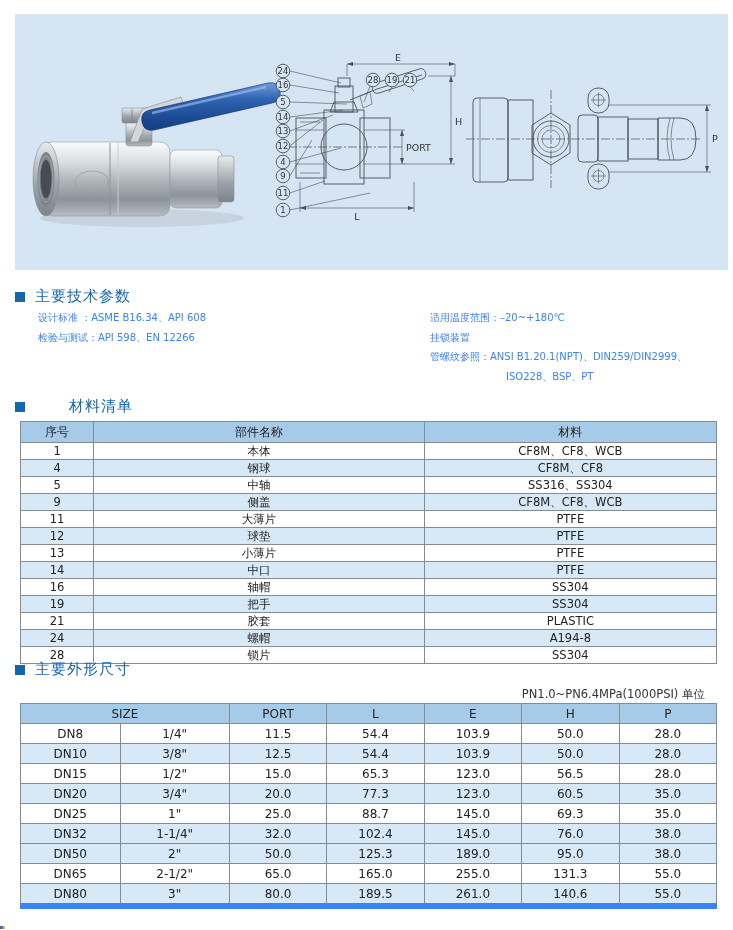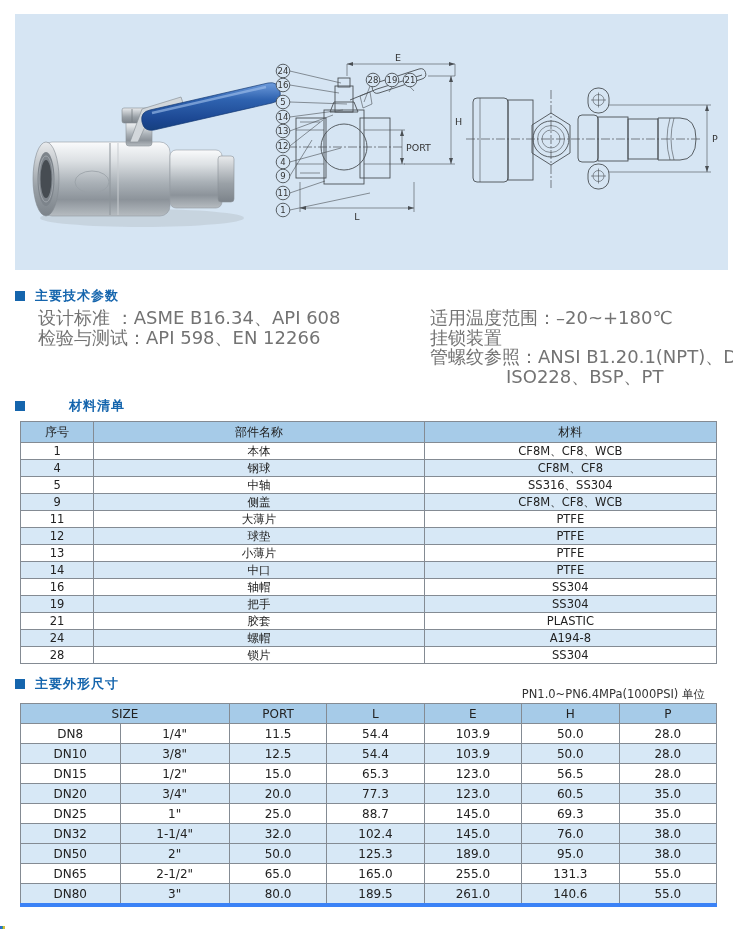--- a/index.html
+++ b/index.html
@@ -13,37 +13,37 @@
   .hero svg{position:absolute;}
   .draw{stroke:#4a4f54;stroke-width:0.9;fill:none;}
   .thin{stroke:#4a4f54;stroke-width:0.6;fill:none;}
   .cl{stroke:#4a4f54;stroke-width:0.7;fill:none;stroke-dasharray:9 2 2 2;}
   .callout{fill:#d6e5f3;stroke:#4a4f54;stroke-width:0.9;}
   .ctext{font-size:8.5px;fill:#333;text-anchor:middle;}
   .dimtext{font-size:9.5px;fill:#333;}
   
   .sec-title{position:absolute;display:flex;align-items:center;gap:10px;}
   .bullet{width:10px;height:10px;background:#1565ad;flex:0 0 auto;}
-  .sec-title .t{font-size:13px;font-weight:bold;color:#1565ad;letter-spacing:1px;}
+  .sec-title .t{font-size:15px;font-weight:normal;color:#1565ad;letter-spacing:1px;}
   
-  .params{position:absolute;font-size:18px;color:#737373;line-height:19.5px;white-space:nowrap;}
+  .params{position:absolute;font-size:10px;color:#3b82f6;line-height:19.5px;white-space:nowrap;}
   .params .indent{padding-left:76px;}
   
   table{border-collapse:collapse;position:absolute;table-layout:fixed;background:#fff;border-radius:21px;}
   th,td{border:1px solid #848b93;text-align:center;padding:0;font-weight:normal;overflow:hidden;}
   th{background:#a6cbe8;font-size:12px;color:#222;}
   td{font-size:11.5px;color:#222;}
   tr.alt td{background:#d7e8f6;}
   #materials-table{left:20px;top:421px;width:697px;}
   #materials-table th{height:20px;}
   #materials-table td{height:16px;}
   #dims-table{left:20px;top:703px;width:697px;}
   #dims-table th{height:19px;}
   #dims-table td{height:19px;font-size:12px;}
-  #dims-table{border-bottom:4px solid #3b82f6;}
+  #dims-table{border-bottom:6px solid #3b82f6;}
   .note{position:absolute;right:28px;top:687px;font-size:11.5px;color:#333;}
   .corner-artifact{position:absolute;left:0;bottom:1px;width:5px;height:3px;
     background:linear-gradient(90deg,#2a6bd4 0 40%,#39a06a 40% 70%,#d4b93a 70% 100%);}
 </style>
 </head>
 <body>
 
 <div class="hero">
 
   <svg style="left:15px;top:36px;" width="260" height="190" viewBox="0 0 260 190">
@@ -338,21 +338,21 @@
         <td>A194-8</td>
       </tr>
   <tr>
         <td>28</td>
         <td>锁片</td>
         <td>SS304</td>
       </tr>
 </tbody>
   </table>
 
-<div class="sec-title" style="left:15px;top:675px;">
+<div class="sec-title" style="left:15px;top:660px;">
   <span class="bullet"></span>
   <span class="t">主要外形尺寸</span>
 </div>
 <div class="note">PN1.0~PN6.4MPa(1000PSI) 单位</div>
 
 <table id="dims-table">
   <colgroup>
       <col style="width:14.3%">
       <col style="width:15.7%">
       <col style="width:14%">

